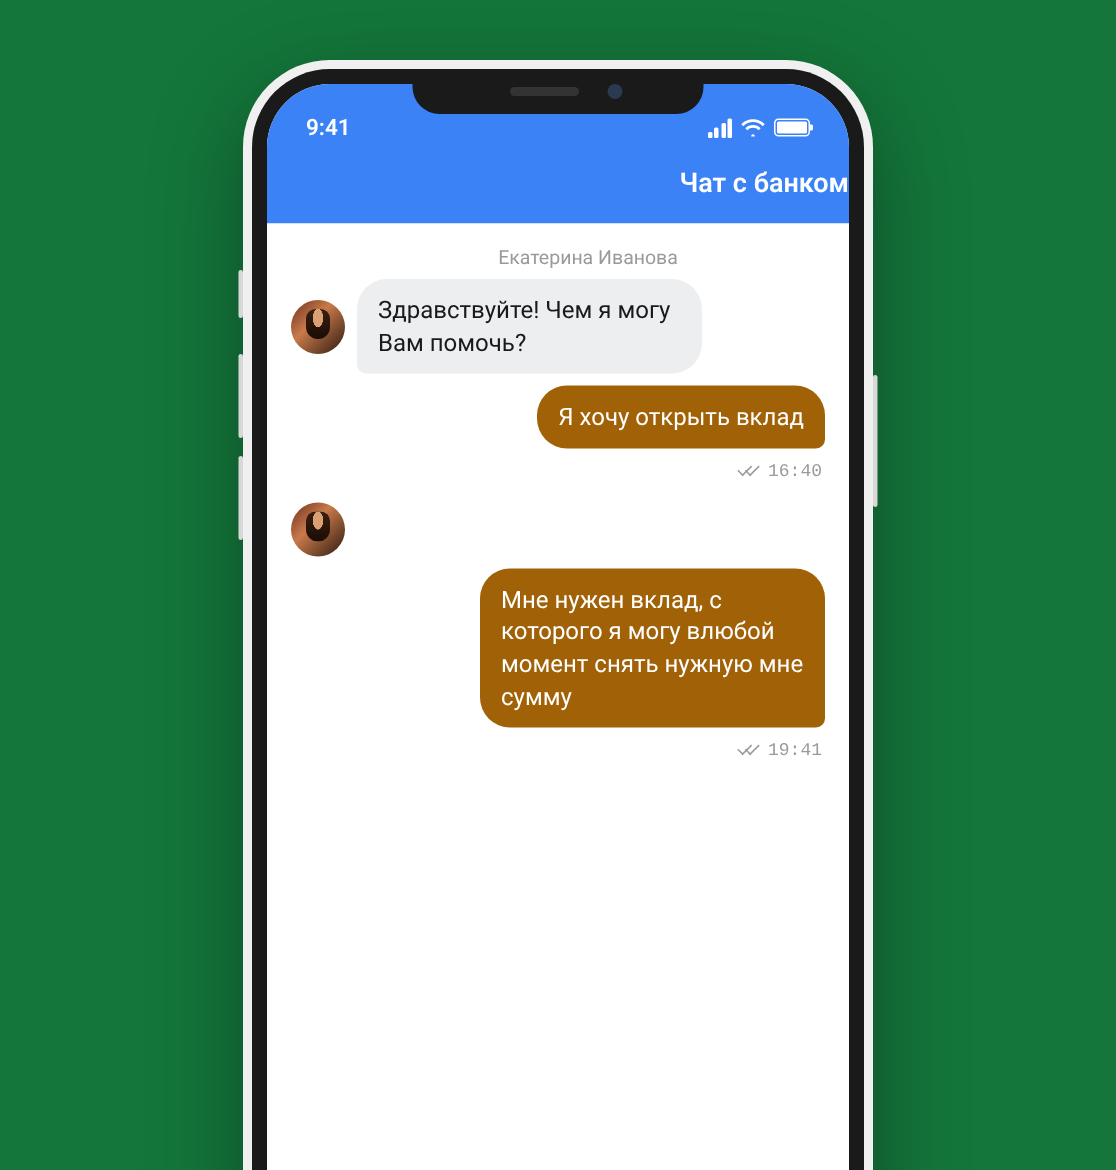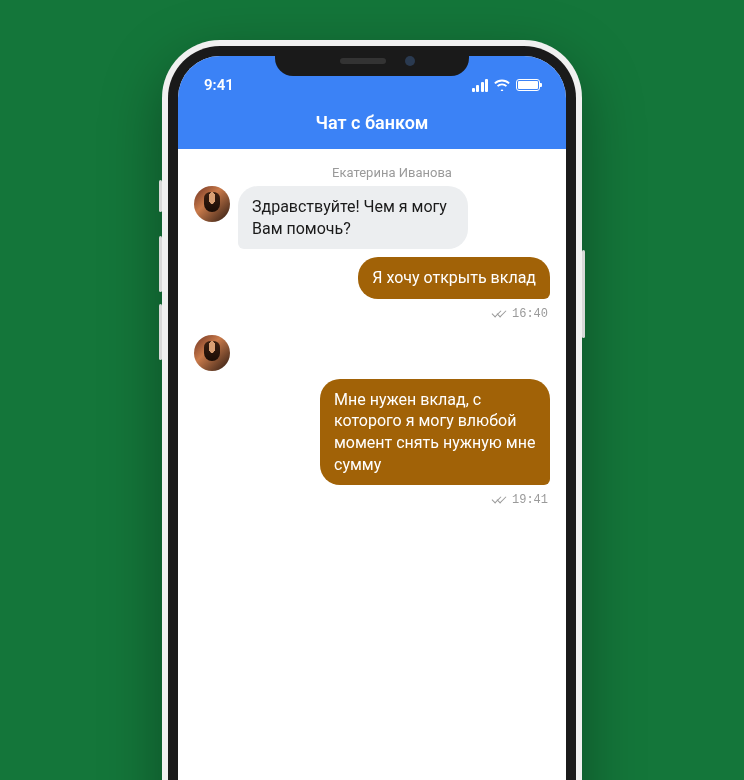--- a/index.html
+++ b/index.html
@@ -128,42 +128,42 @@
     background:#fff;
     border-radius:0 1px 1px 0;
   }
   .battery-fill {
     background:#fff;
     width:100%;
     height:100%;
     border-radius:1px;
   }
   .title-bar {
-    text-align: center;
+    text-align: right;
     padding: 10px 0 16px;
     font-size: 18px;
     font-weight: 600;
   }
 
   .chat {
     flex: 1;
     background: #fff;
     overflow-y: auto;
     padding: 16px 16px 6px 16px;
   }
   .sender-name {
     color: #9a9a9a;
     font-size: 13px;
     text-align: center;
     margin-bottom: 6px;
     margin-left: 40px;
   }
   .msg-row {
     display: flex;
-    align-items: flex-start;
+    align-items: center;
     margin-bottom: 8px;
   }
   .msg-row.out { justify-content: flex-end; }
   .avatar {
     width: 36px;
     height: 36px;
     border-radius: 50%;
     background: linear-gradient(135deg,#6b3020 0%,#c97a4a 40%,#2a1810 100%);
     flex-shrink: 0;
     margin-right: 8px;

